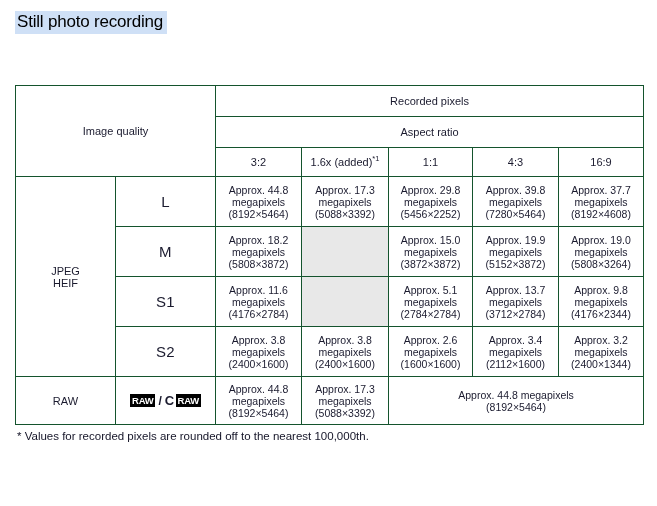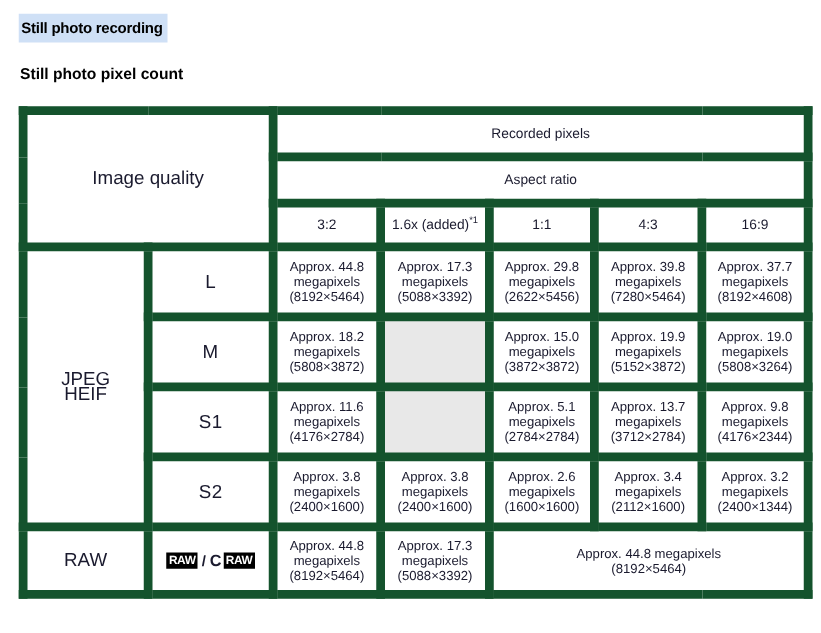--- a/index.html
+++ b/index.html
@@ -19,22 +19,22 @@
     width: 657px;
     height: 506px;
     box-sizing: border-box;
   }
 
   
   .doc-title {
     position: absolute;
     left: 15px;
     top: 11px;
-    font-size: 12px;
-    font-weight: bold;
+    font-size: 17px;
+    font-weight: normal;
     letter-spacing: -0.2px;
     background: #cfe0f6;
     padding: 1px 4px 2px 2px;
     line-height: 20px;
     white-space: nowrap;
   }
   .section-title {
     position: absolute;
     left: 16px;
     top: 52px;
@@ -49,29 +49,29 @@
     position: absolute;
     left: 15px;
     top: 85px;
     width: 628px;
     border-collapse: collapse;
     table-layout: fixed;
     font-size: 10.5px;
     line-height: 12px;
   }
   .spec-table td, .spec-table th {
-    border: 7px solid #14532d;
+    border: 1px solid #14532d;
     text-align: center;
     vertical-align: middle;
     padding: 2px 2px;
     font-weight: normal;
     color: #1a1a2e;
   }
   .cell-quality {
-    font-size: 15px;
+    font-size: 11px;
   }
   .cell-size-label {
     font-size: 15px;
     font-weight: bold;
     letter-spacing: 0.3px;
   }
   .hdr-recorded, .hdr-aspect {
     height: 26px;
     font-size: 11px;
   }
@@ -139,21 +139,20 @@
   .note-line {
     display: block;
   }
 </style>
 </head>
 <body>
 
 <div class="page">
 
   <div class="doc-title">Still photo recording</div>
-  <div class="section-title">Still photo pixel count</div>
 
   <table class="spec-table">
     <colgroup>
       <col style="width:100px">
       <col style="width:100px">
       <col style="width:86px">
       <col style="width:87px">
       <col style="width:84px">
       <col style="width:86px">
       <col style="width:85px">
@@ -189,21 +188,21 @@
           <span class="mp-line">(8192×5464)</span>
         </td>
         <td>
           <span class="mp-line">Approx. 17.3</span>
           <span class="mp-line">megapixels</span>
           <span class="mp-line">(5088×3392)</span>
         </td>
         <td>
           <span class="mp-line">Approx. 29.8</span>
           <span class="mp-line">megapixels</span>
-          <span class="mp-line">(2622×5456)</span>
+          <span class="mp-line">(5456×2252)</span>
         </td>
         <td>
           <span class="mp-line">Approx. 39.8</span>
           <span class="mp-line">megapixels</span>
           <span class="mp-line">(7280×5464)</span>
         </td>
         <td>
           <span class="mp-line">Approx. 37.7</span>
           <span class="mp-line">megapixels</span>
           <span class="mp-line">(8192×4608)</span>
@@ -311,15 +310,16 @@
         </td>
         <td colspan="3">
           <span class="mp-line">Approx. 44.8 megapixels</span>
           <span class="mp-line">(8192×5464)</span>
         </td>
       </tr>
     </tbody>
   </table>
 
   <div class="notes">
+    <span class="note-line">* Values for recorded pixels are rounded off to the nearest 100,000th.</span>
   </div>
 
 </div>
 
 </body></html>

